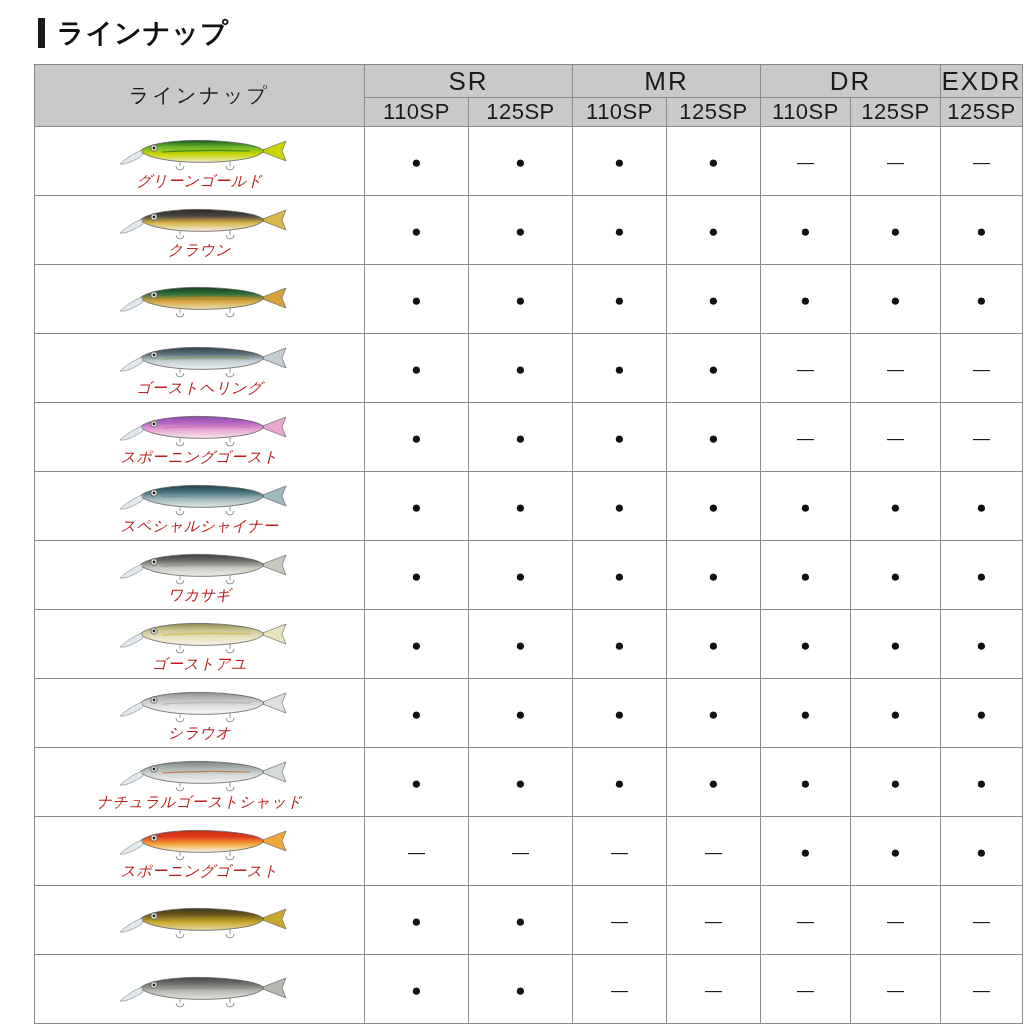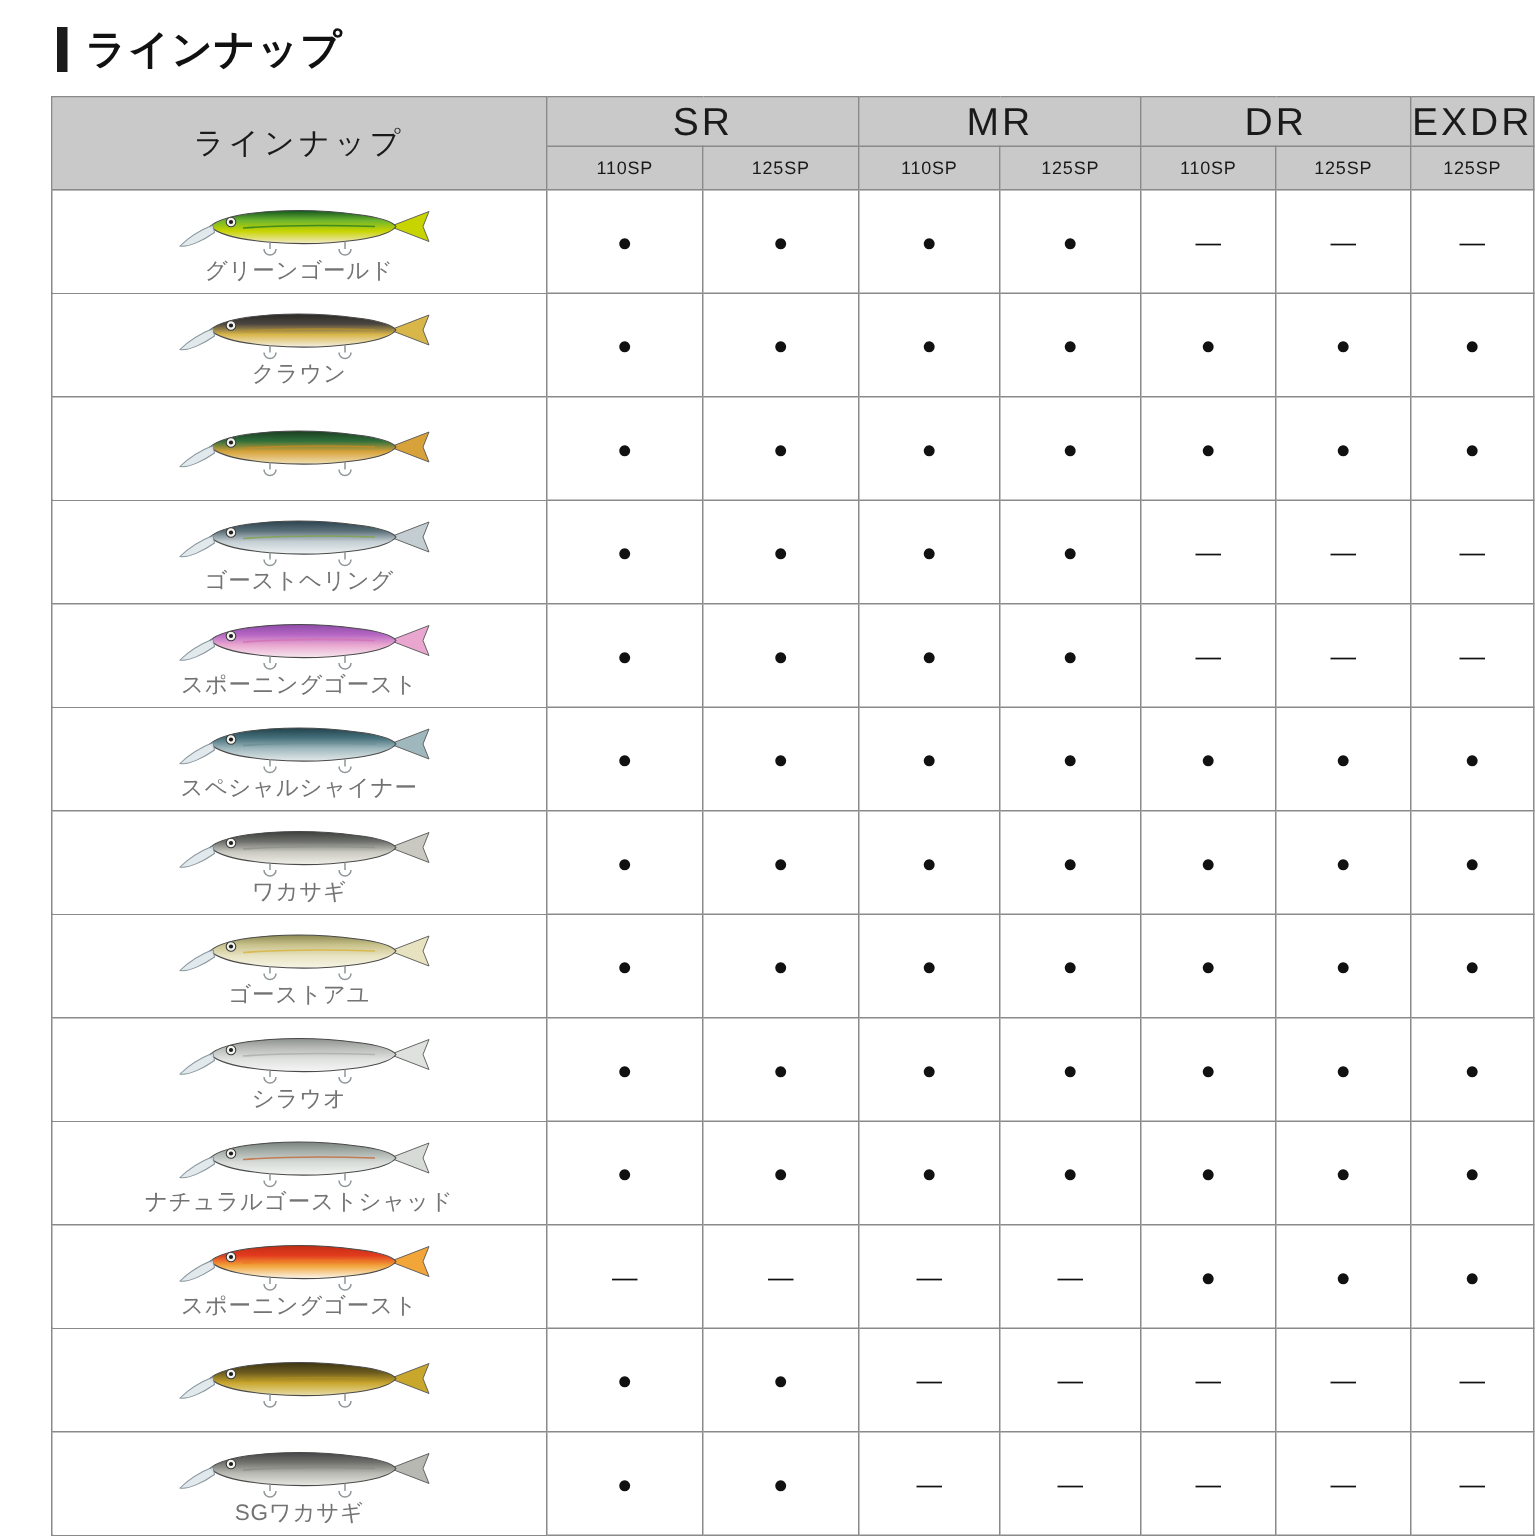--- a/index.html
+++ b/index.html
@@ -63,21 +63,21 @@
   .hdr-main {
     font-size: 26px;
     height: 32px;
     letter-spacing: 2px;
   }
   .hdr-corner {
     font-size: 20px;
     letter-spacing: 3px;
   }
   .hdr-sub {
-    font-size: 12px;
+    font-size: 22px;
     height: 28px;
     letter-spacing: 0.5px;
   }
   tbody td {
     background: #ffffff;
   }
   .colorcell {
     height: 68px;
     position: relative;
     padding: 2px 0 4px 0;
@@ -86,21 +86,22 @@
     height: 40px;
     display: flex;
     align-items: center;
     justify-content: center;
   }
   .color-name {
     font-size: 15px;
     letter-spacing: 0.5px;
     line-height: 1.1;
     margin-top: 1px;
-    color: #737373;
+    color: #b91c1c;
+    font-style: italic;
   }
   .mark {
     font-size: 20px;
     line-height: 1;
     color: #111;
   }
   .mark.dot::before { content: "\25CF"; font-size: 17px; }
   .mark.dash::before { content: "\2014"; font-size: 17px; }
   
   .lure {
@@ -648,21 +649,20 @@
     <circle cx="44" cy="15" r="1.4" fill="#1d1d1d"></circle>
 
     <path d="M52 19 C80 17, 110 17, 140 18" stroke="#8b8b85" stroke-width="1.1" fill="none" opacity="0.8"></path>
 
     <g stroke="#8f9699" stroke-width="1" fill="none">
       <path d="M70 28 L70 33 M66 33 a4 4 0 0 0 8 0"></path>
       <path d="M120 28 L120 33 M116 33 a4 4 0 0 0 8 0"></path>
     </g>
   </svg>
             </div>
-            <div class="color-name">SGワカサギ</div>
           </td>
           <td><span class="mark dot"></span></td>
           <td><span class="mark dot"></span></td>
           <td><span class="mark dash"></span></td>
           <td><span class="mark dash"></span></td>
           <td><span class="mark dash"></span></td>
           <td><span class="mark dash"></span></td>
           <td><span class="mark dash"></span></td>
         </tr>
       </tbody>

